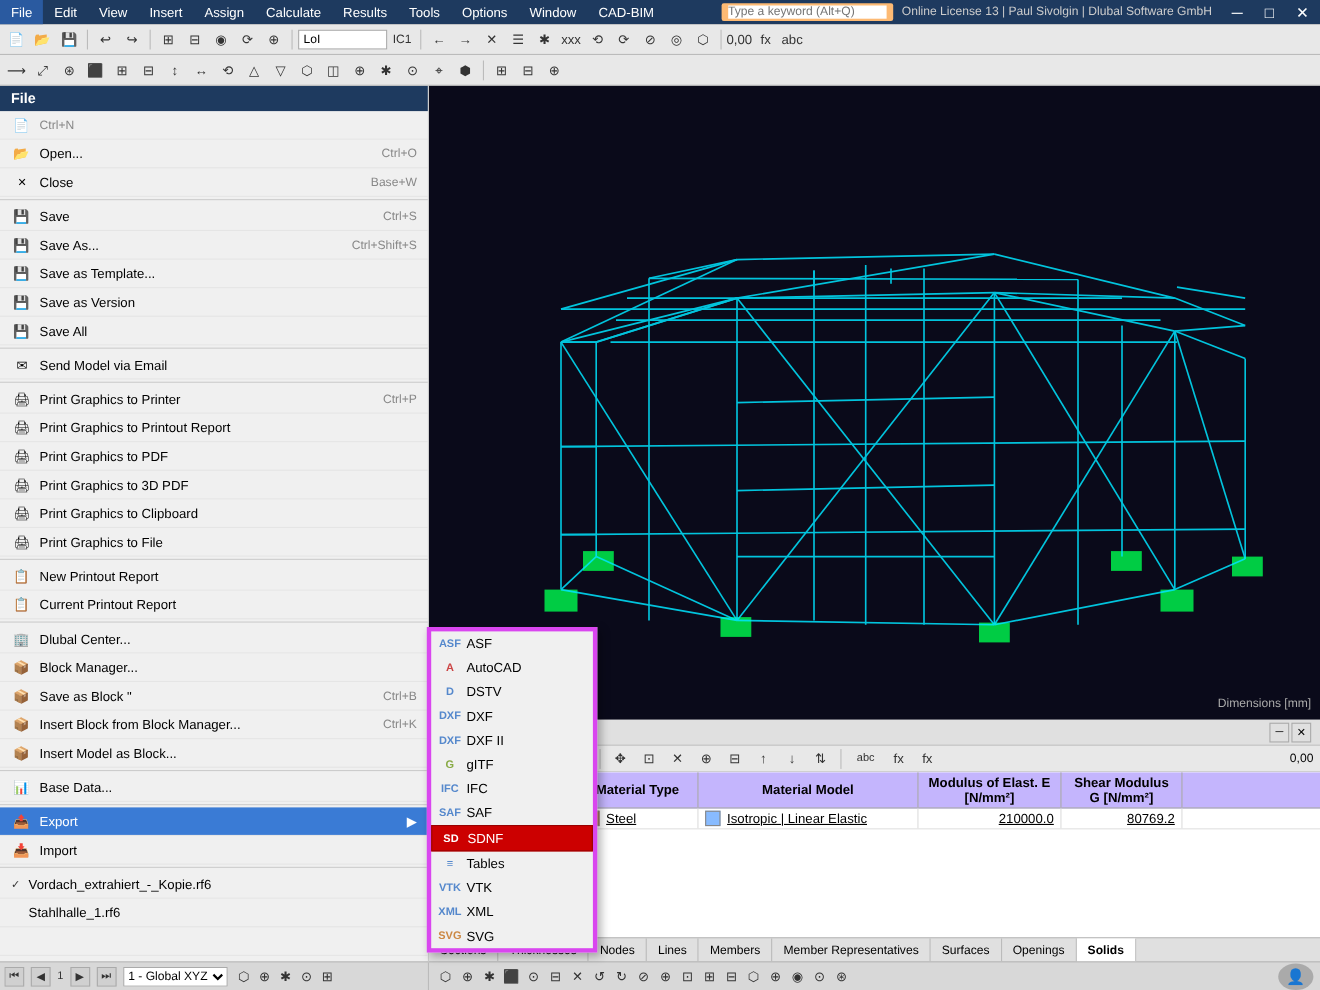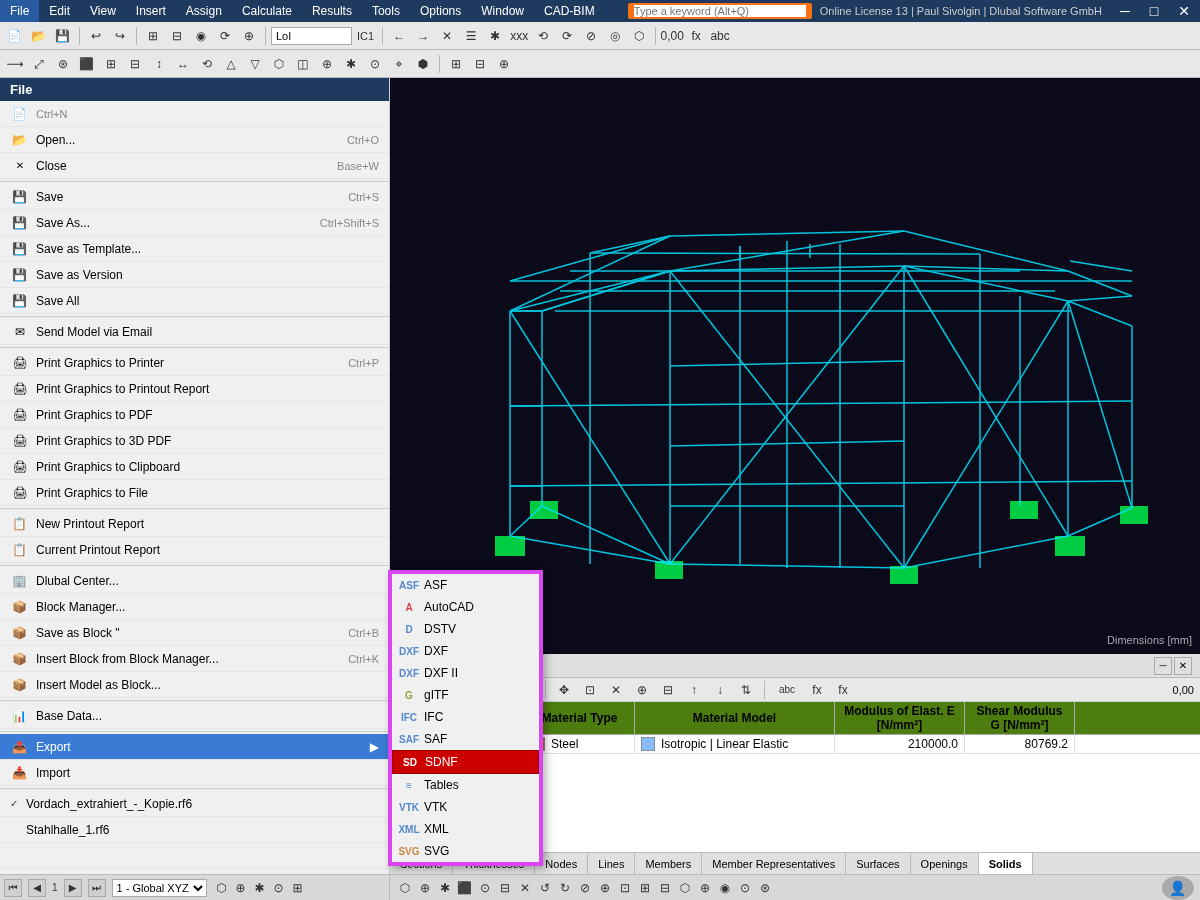--- a/index.html
+++ b/index.html
@@ -9,21 +9,21 @@
     .menu-bar {
       display: flex; align-items: center; height: 22px;
       background: #1e3a5f; color: #fff; font-size: 12px;
     }
     .menu-bar .menu-item {
       padding: 2px 10px; cursor: pointer; height: 100%; display: flex; align-items: center;
     }
     .menu-bar .menu-item.active { background: #2a5aa0; }
     .menu-bar .spacer { flex: 1; }
     .menu-bar .search-box {
-      background: #f97316; color: #333; height: 16px; width: 184px;
+      background: #fdba74; color: #333; height: 16px; width: 156px;
       display: flex; align-items: center; padding: 0 6px; font-size: 11px;
       border-radius: 2px;
     }
     .menu-bar .right-info { color: #ccc; font-size: 11px; padding: 0 8px; }
 
     
     .toolbar-row {
       height: 28px; background: #e8e8e8; border-bottom: 1px solid #bbb;
       display: flex; align-items: center; padding: 0 4px; gap: 2px;
     }
@@ -68,24 +68,24 @@
       background: #f0f0f0; border: 4px solid #d946ef; box-shadow: 3px 3px 8px rgba(0,0,0,0.3);
       z-index: 100;
     }
     .export-submenu-item {
       display: flex; align-items: center; padding: 3px 8px; cursor: pointer;
       min-height: 22px; gap: 6px; font-size: 12px;
     }
     .export-submenu-item.highlighted { background: #cc0000; color: #fff; border: 1px solid #990000; }
     .export-submenu-item .sub-icon { width: 18px; height: 16px; display: flex; align-items: center; justify-content: center; flex-shrink: 0; }
     .table-header-row {
-      display: flex; background: #4d7c0f; border-bottom: 1px solid #aaa; font-weight: bold;
+      display: flex; background: #c4b5fd; border-bottom: 1px solid #aaa; font-weight: bold;
     }
     .th-cell { padding: 2px 6px; border-right: 1px solid #aaa; flex-shrink: 0; display: flex; align-items: center; justify-content: center; text-align: center; }
-    .table-data-row { display: flex; border-bottom: 1px solid #e0e0e0; }
+    .table-data-row { display: flex; border-bottom: 1px solid #e0e0e0; text-decoration: underline; }
     .td-cell { padding: 2px 6px; border-right: 1px solid #ddd; flex-shrink: 0; display: flex; align-items: center; }
 
     
     .nav-tabs {
       display: flex; background: #e0e0e0; border-top: 1px solid #bbb; height: 22px; overflow: hidden;
     }
     .nav-tab {
       padding: 2px 10px; cursor: pointer; border-right: 1px solid #bbb;
       display: flex; align-items: center; font-size: 11px; white-space: nowrap;
     }

